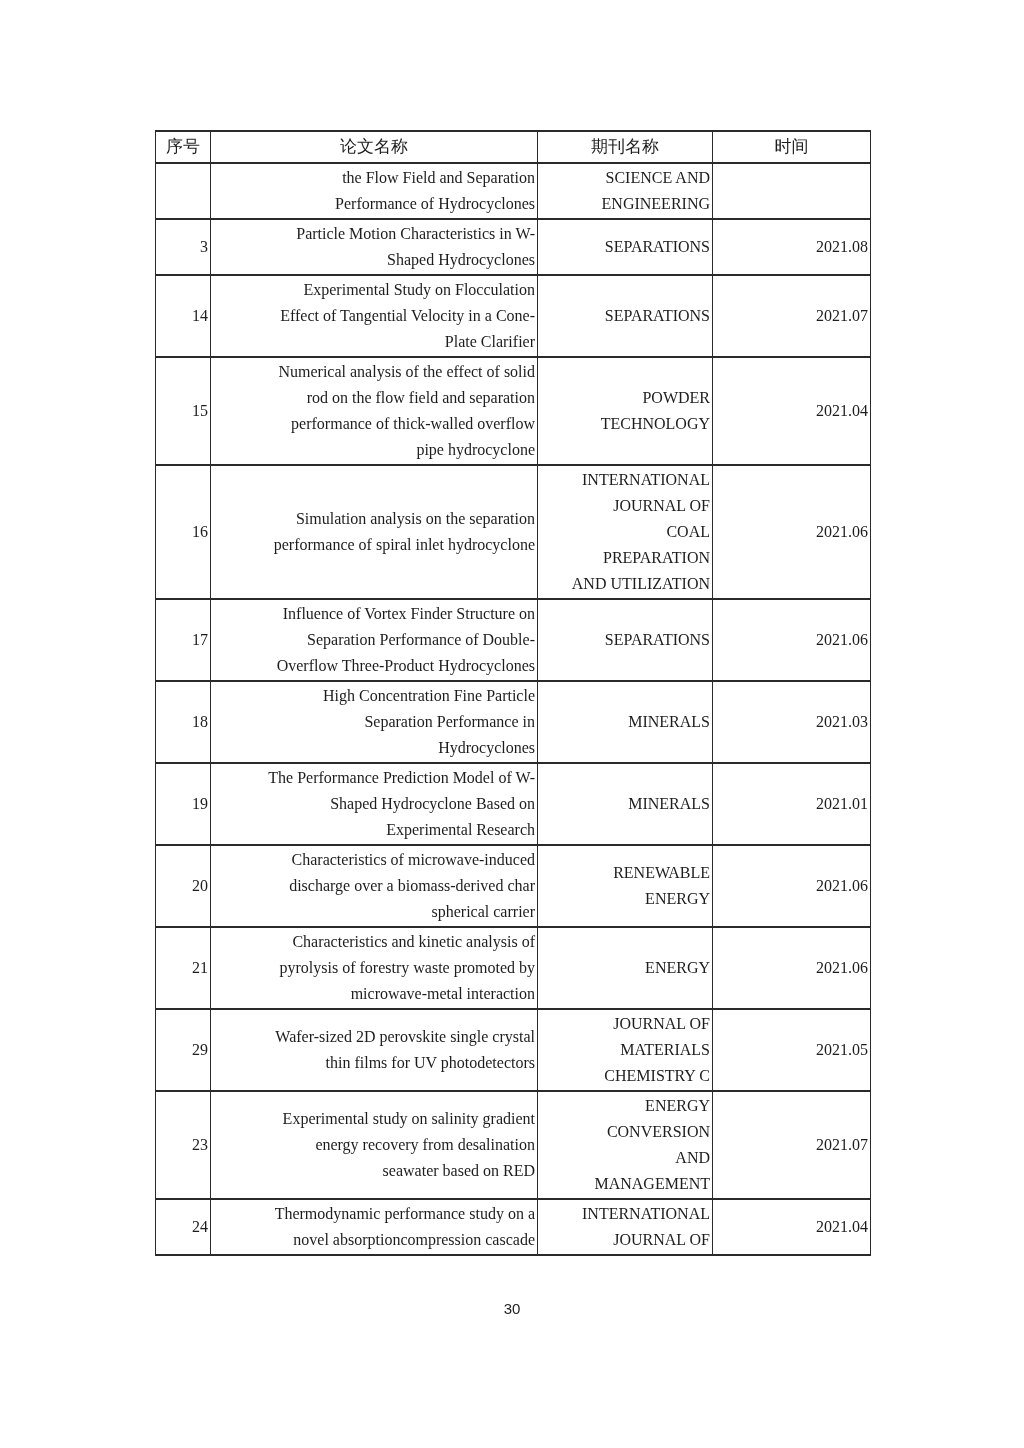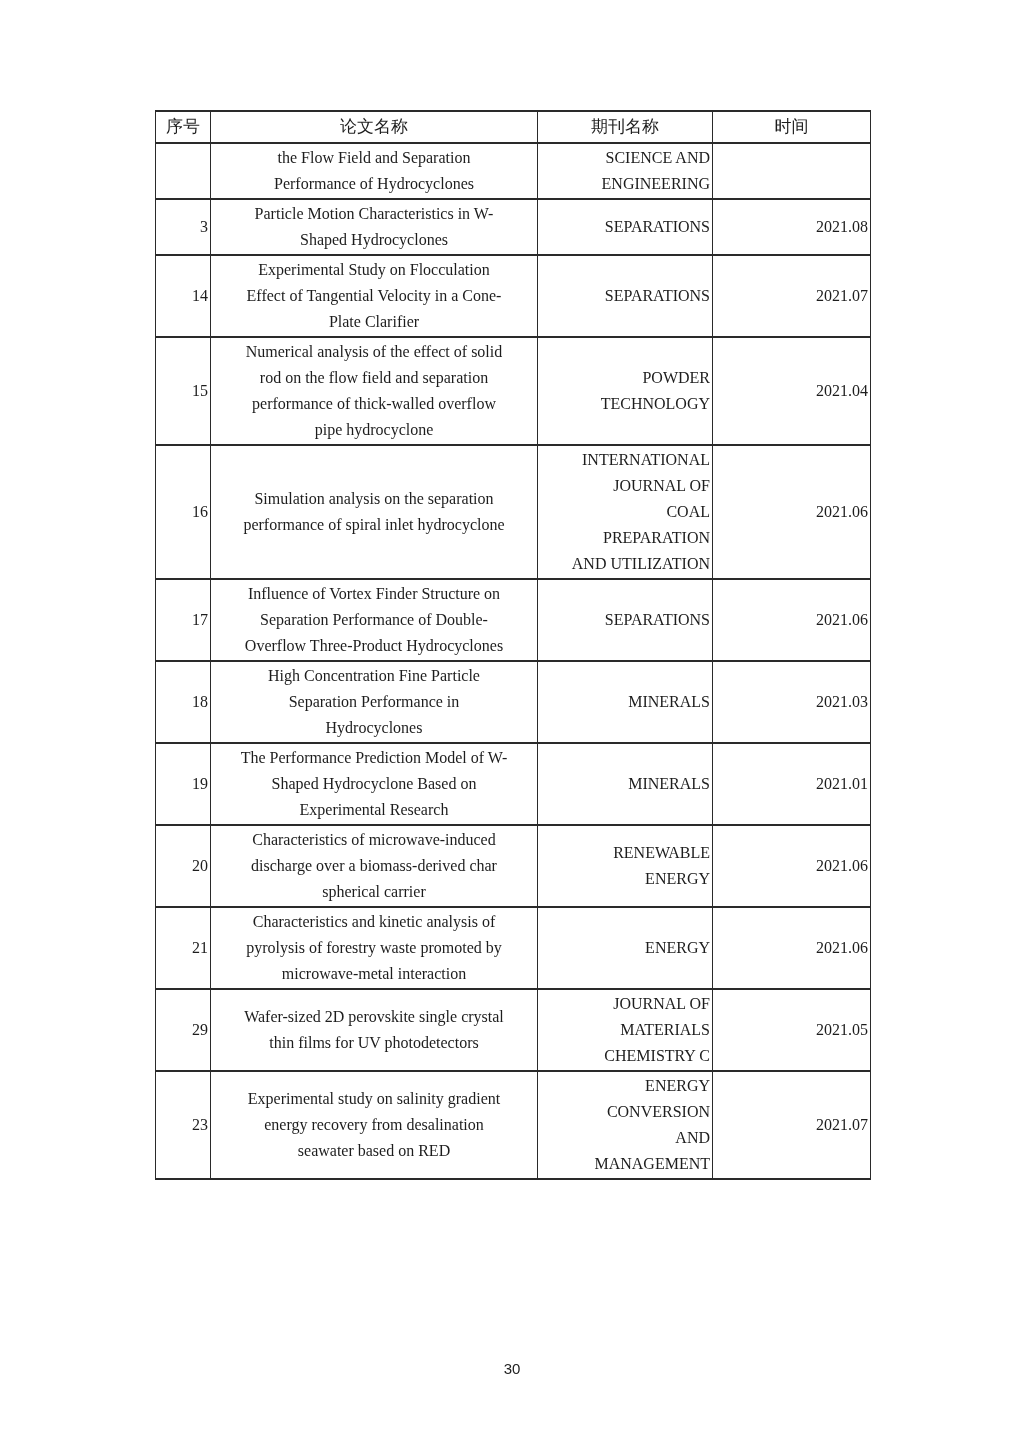--- a/index.html
+++ b/index.html
@@ -16,21 +16,21 @@
   .doc-page {
     position: relative;
     width: 1024px;
     height: 1448px;
     background: #ffffff;
     overflow: hidden;
   }
   table.papers {
     position: absolute;
     left: 155px;
-    top: 110px;
+    top: 130px;
     width: 715px;
     border-collapse: collapse;
     table-layout: fixed;
     border-radius: 23px;
   }
   table.papers th,
   table.papers td {
     border-style: solid;
     border-color: #2a2a2a;
     border-top-width: 2px;
@@ -50,27 +50,27 @@
   }
   table.papers td {
     font-size: 16px;
     line-height: 26px;
     white-space: pre-line;
   }
   td.c-no, td.c-journal, td.c-date {
     text-align: right;
   }
   td.c-title {
-    text-align: center;
+    text-align: right;
     padding-left: 10px;
     padding-right: 3px;
   }
   .page-footer {
     position: absolute;
-    top: 1360px;
+    top: 1300px;
     left: 0;
     width: 871px; 
     padding-left: 153px;
     box-sizing: border-box;
     text-align: center;
     font-family: "Liberation Sans", sans-serif;
     font-size: 15px;
     color: #222222;
   }
 </style>
@@ -206,18 +206,26 @@
       <td class="c-title">Experimental study on salinity gradient
 energy recovery from desalination
 seawater based on RED</td>
       <td class="c-journal">ENERGY
 CONVERSION
 AND
 MANAGEMENT</td>
       <td class="c-date">2021.07</td>
     </tr>
 
+    <tr>
+      <td class="c-no">24</td>
+      <td class="c-title">Thermodynamic performance study on a
+novel absorptioncompression cascade</td>
+      <td class="c-journal">INTERNATIONAL
+JOURNAL OF</td>
+      <td class="c-date">2021.04</td>
+    </tr>
   </tbody>
   </table>
 
   <div class="page-footer">30</div>
 
 </div>
 
 </body></html>

